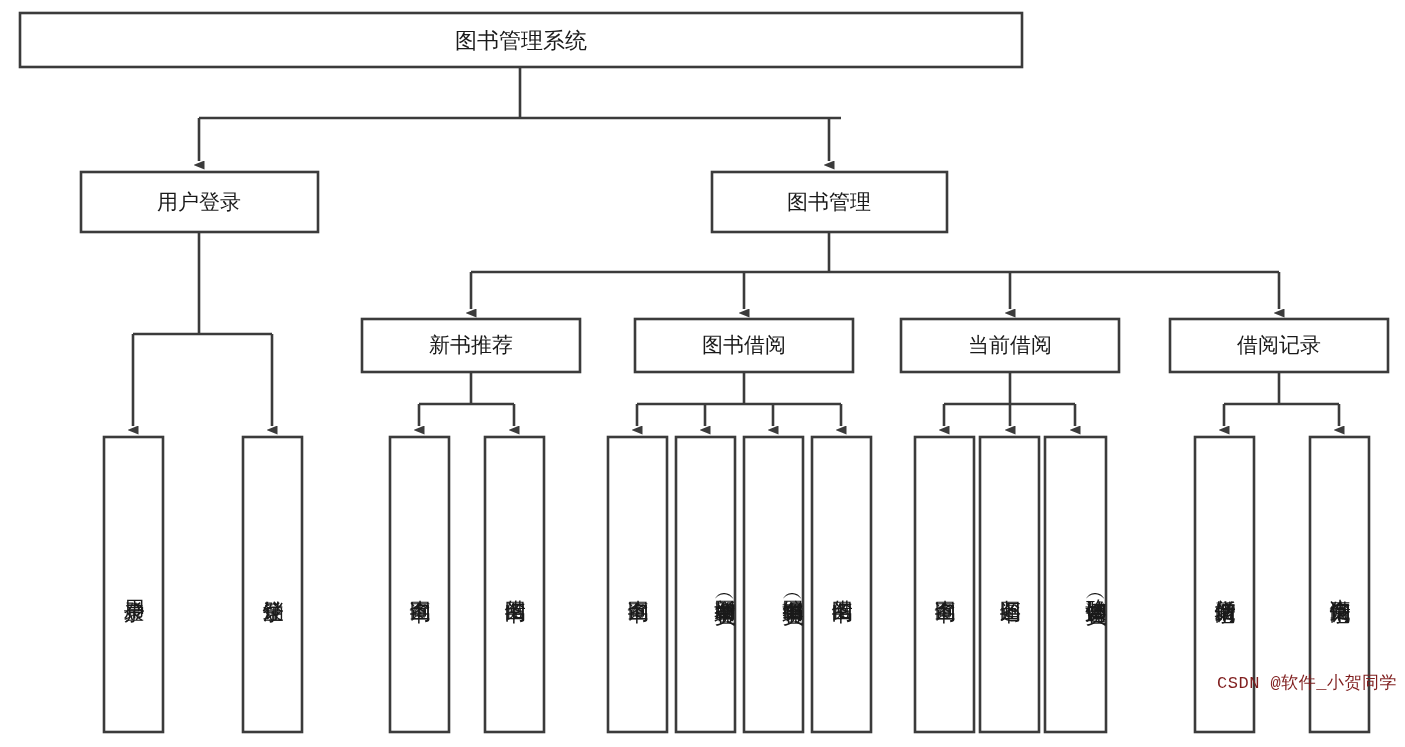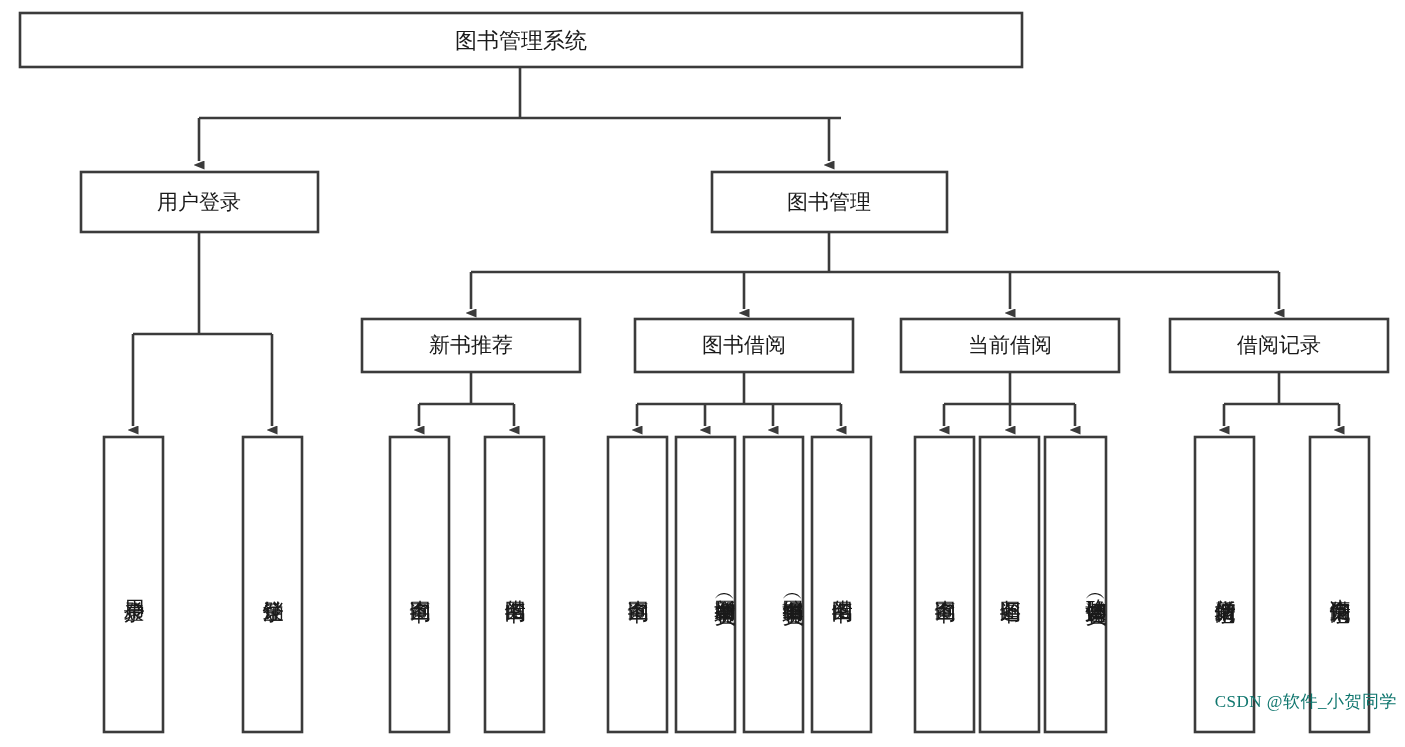--- a/index.html
+++ b/index.html
@@ -62,24 +62,24 @@
     line-height: 1.02;
     color: #1a1a1a;
     letter-spacing: 1px;
     white-space: nowrap;
     text-align: center;
     pointer-events: none;
   }
   .watermark {
     position: absolute;
     right: 8px;
-    bottom: 2px;
-    font-family: Liberation Serif, serif;
+    bottom: 21px;
+    font-family: Liberation Mono, monospace;
     font-size: 17px;
-    color: #0f766e;
+    color: #7f1d1d;
     white-space: nowrap;
     letter-spacing: 0.5px;
   }
 </style>
 </head>
 <body>
 
 <div id="diagram-root">
 
   <svg id="flow" viewBox="0 0 1405 747">

